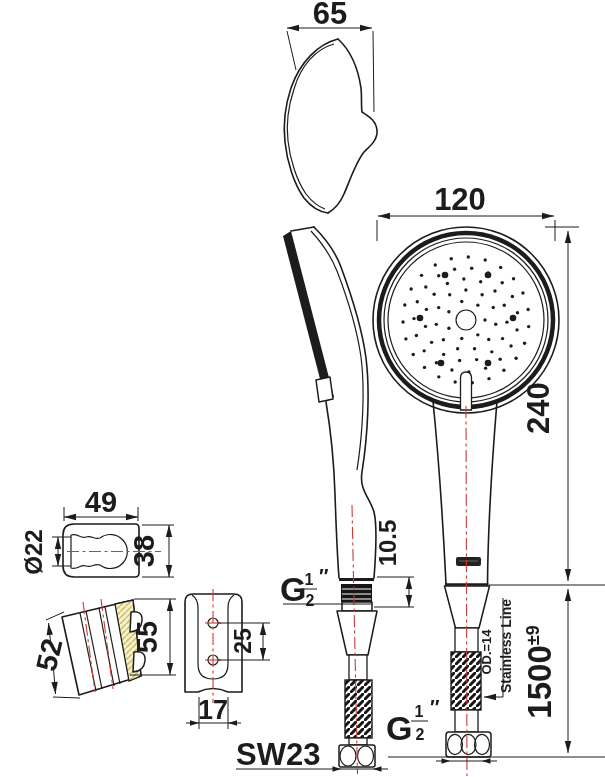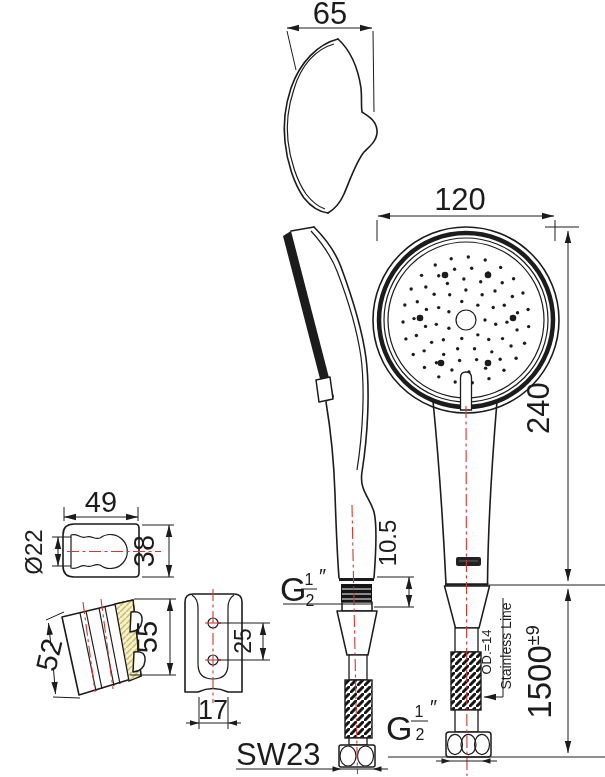--- a/index.html
+++ b/index.html
@@ -1,17 +1,17 @@
 <!DOCTYPE html>
 <html style="--line: #1c1c1c; --red: #cc3a34; --hatch: #cdbd5e; --hatch_bg: #f5f0cd;"><head>
 <meta charset="utf-8">
 <style>
   :root{ --line:#1c1c1c; --red:#cc3a34; --hatch:#cdbd5e; --hatch_bg:#f5f0cd; }
   html,body{margin:0;padding:0;background:#ffffff;}
-  .stage{width:605px;height:777px;background:#fff;position:relative;overflow:hidden;}
+  .stage{width:605px;height:777px;background:#fff;position:relative;overflow:hidden;font-weight:bold;}
   svg{display:block;}
   .o  {fill:none;stroke:var(--line);stroke-width:1.6;stroke-linejoin:round;stroke-linecap:round;}
   .t  {fill:none;stroke:var(--line);stroke-width:1.2;stroke-linejoin:round;}
   .wo {fill:#ffffff;stroke:var(--line);stroke-width:1.5;stroke-linejoin:round;}
   .wf {fill:#ffffff;stroke:var(--line);stroke-width:1.3;}
   .d  {fill:none;stroke:var(--line);stroke-width:1;}
   .cl {fill:none;stroke:var(--red);stroke-width:1.1;stroke-dasharray:12 3.5 3 3.5;}
   .rt {stroke:var(--red);stroke-width:1.1;}
   .txt{fill:var(--line);font-family:"Liberation Sans","DejaVu Sans",sans-serif;}
   .ar {fill:var(--line);stroke:none;}

